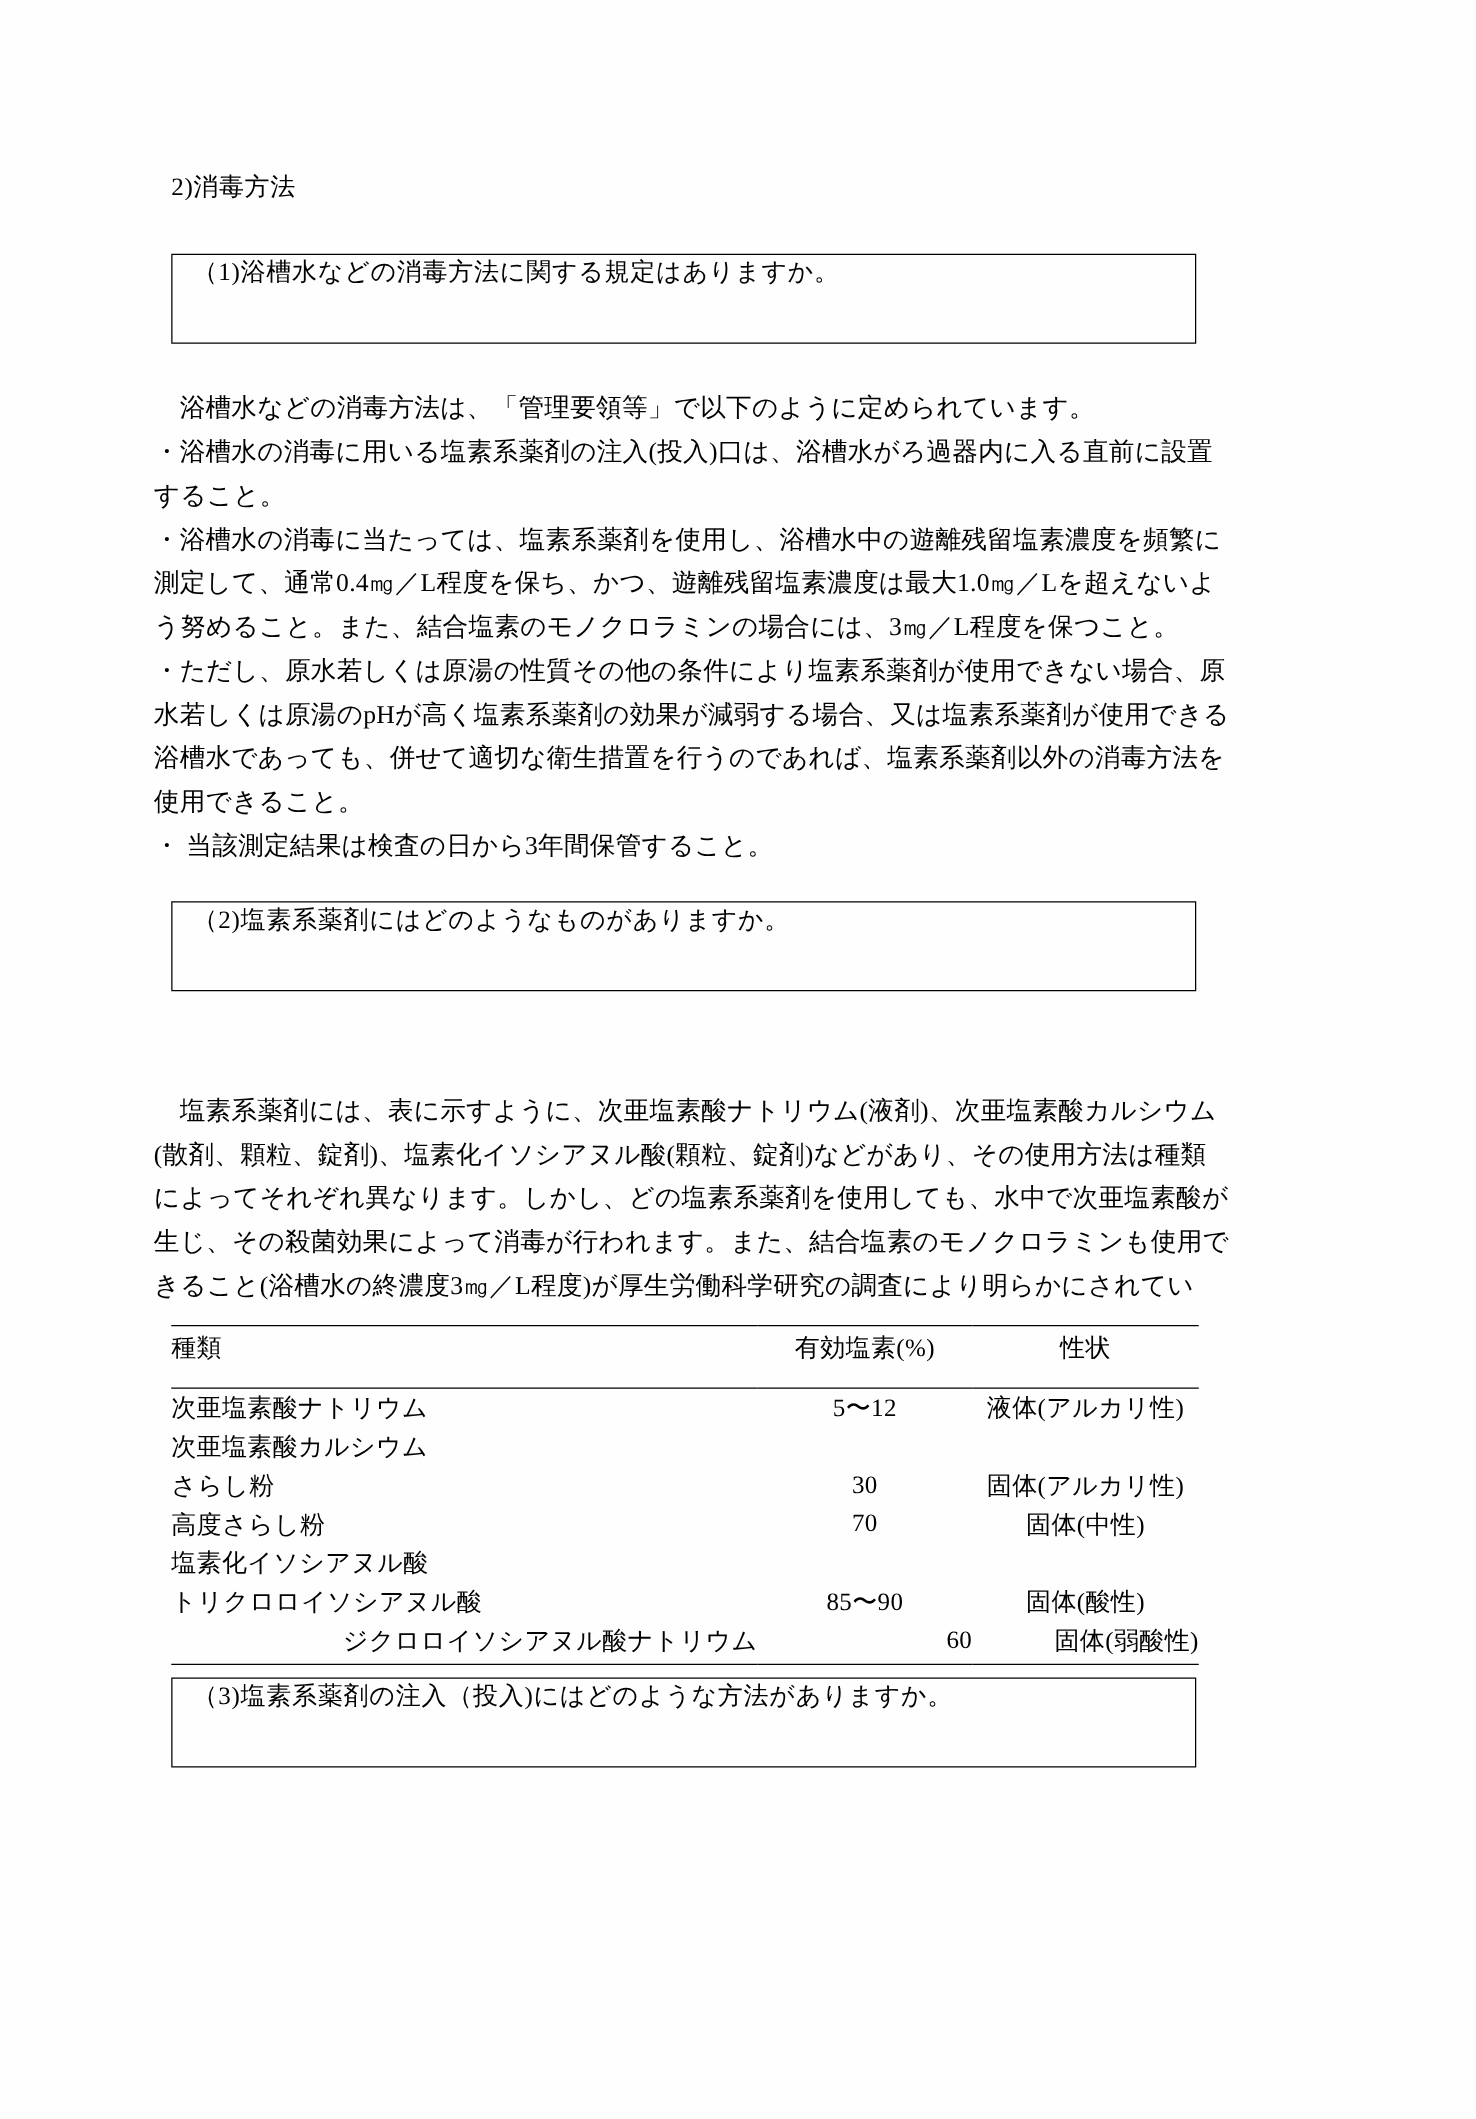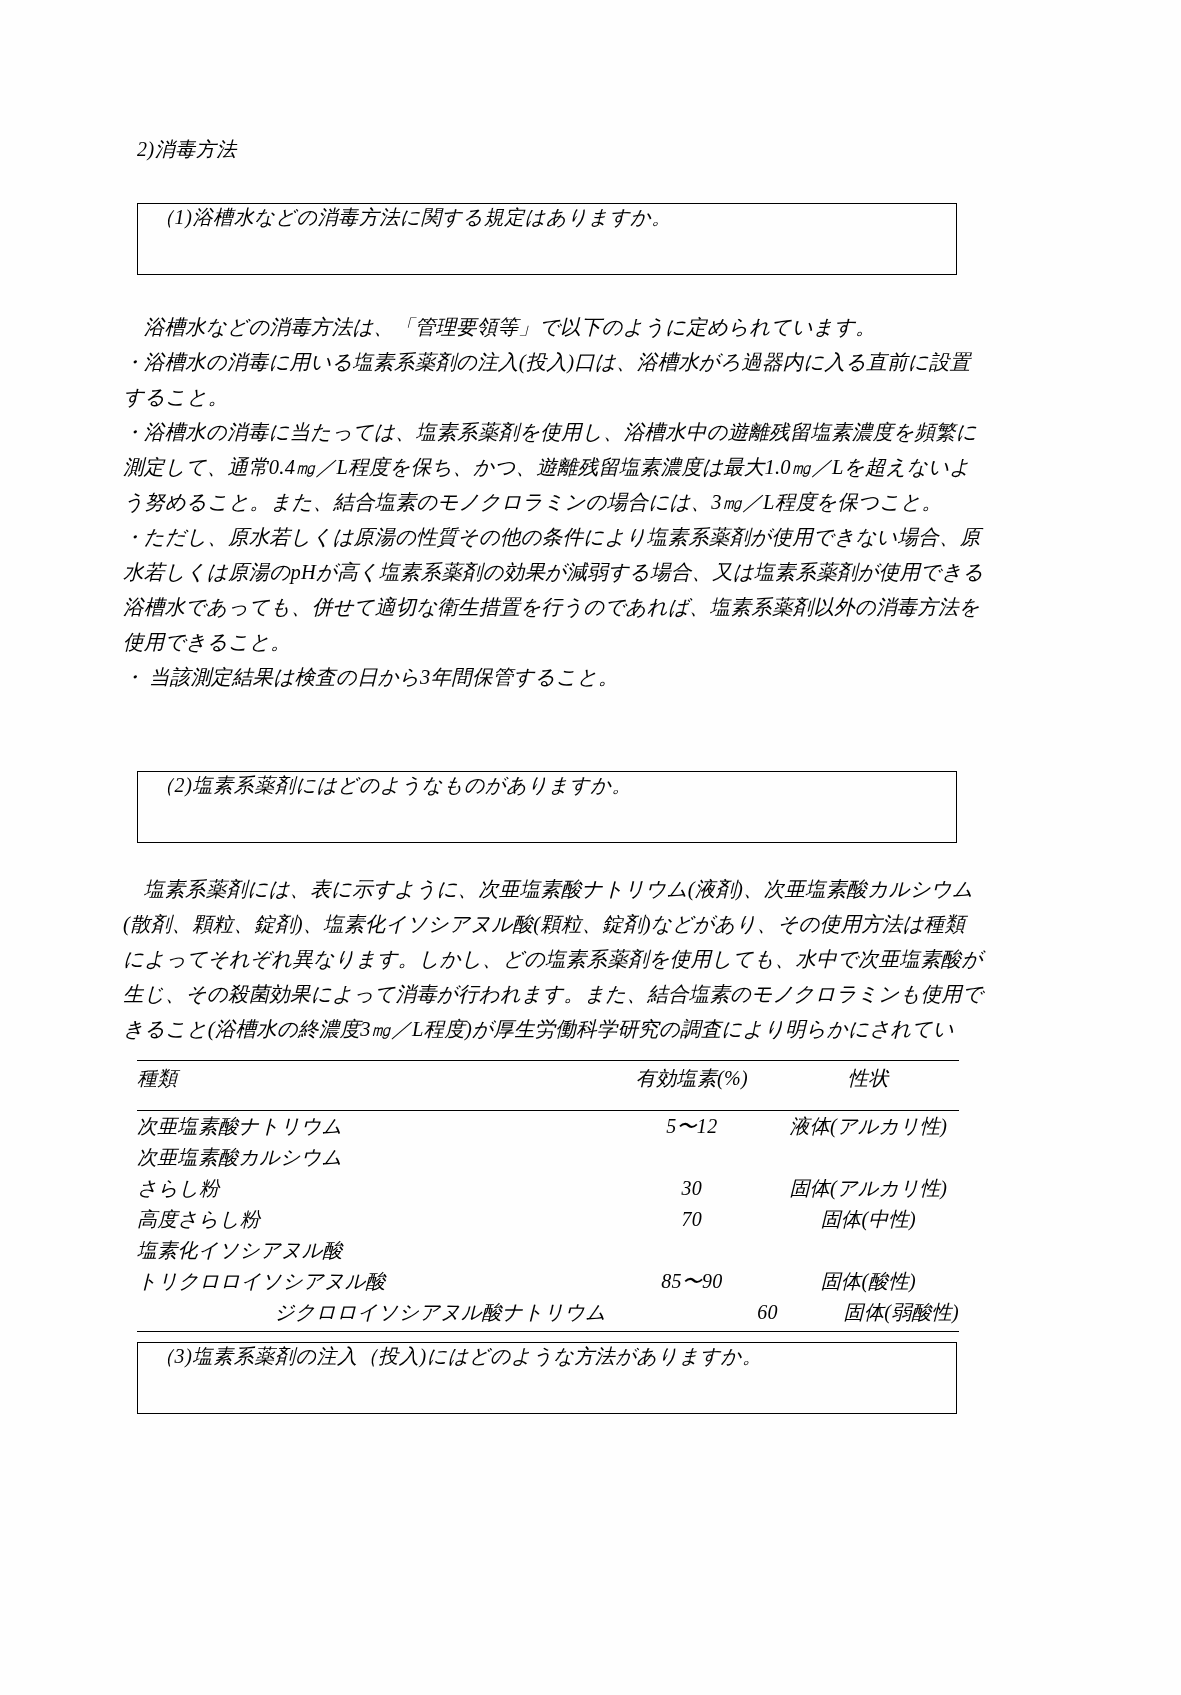--- a/index.html
+++ b/index.html
@@ -4,37 +4,37 @@
 <style>
   html, body { margin:0; padding:0; }
   body {
     width:1181px; height:1695px;
     background:#fefefe;
     font-family:"Liberation Serif", serif;
     color:#000;
     position:relative;
     overflow:hidden;
   }
-  .page { position:absolute; left:0; top:0; width:1064px; height:1695px;font-style:italic; }
+  .page { position:absolute; left:0; top:0; width:1064px; height:1695px; }
 
   .section-title {
     position:absolute; left:137px; top:136px;
     font-size:20px; letter-spacing:0.5px;
   }
 
   .qbox {
     position:absolute; left:137px; width:820px;
     border:1.5px solid #000;
     box-sizing:border-box;
     display:flex; 
     padding-left:16px;
     font-size:20px; letter-spacing:0.6px;
   }
   #qbox1 { top:203px; height:72px; }
-  #qbox2 { top:771px; height:72px; }
+  #qbox2 { top:721px; height:72px; }
   #qbox3 { top:1342px; height:72px; }
 
   .para { position:absolute; left:123px; width:835px; font-size:20.5px; line-height:35px; letter-spacing:0.2px; }
   #para1 { top:310px; }
   #para2 { top:840px;margin-top:32px; }
 
   .line { white-space:nowrap; }
 
   table.chem {
     position:absolute; left:137px; top:1060px;

